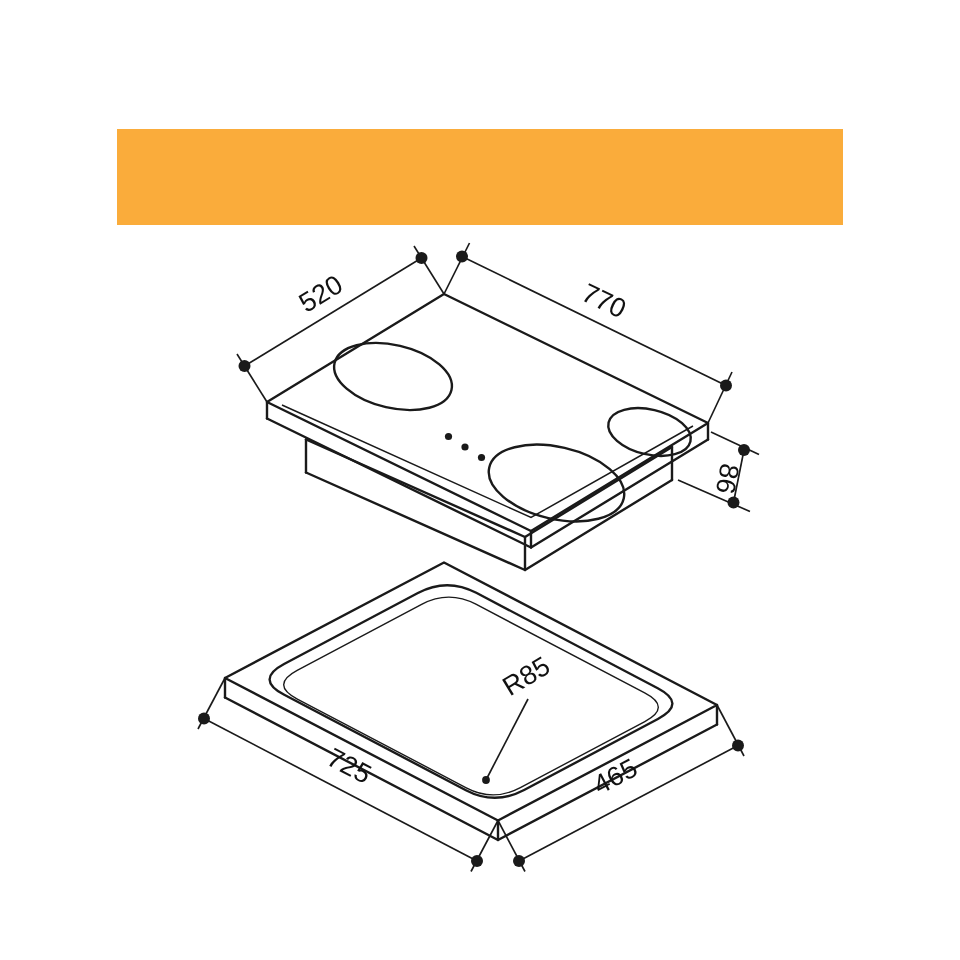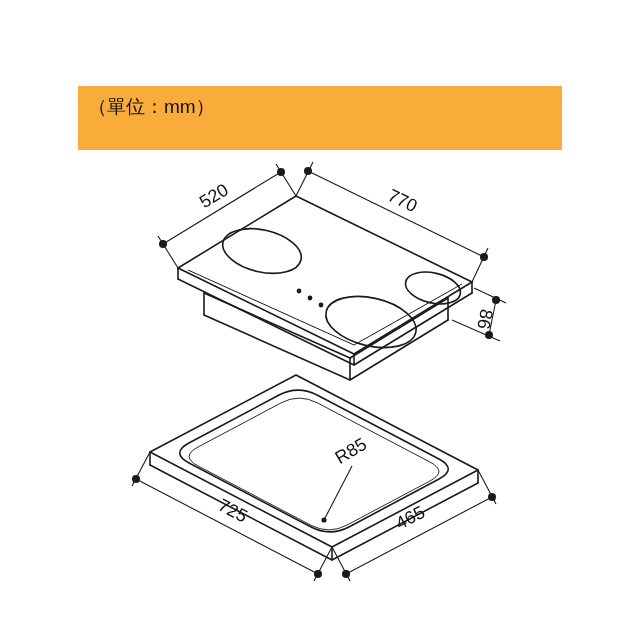--- a/index.html
+++ b/index.html
@@ -34,21 +34,20 @@
   .outline{stroke:#1a1a1a;stroke-width:1.6;fill:none;stroke-linejoin:round;stroke-linecap:round;}
   .thin{stroke:#1a1a1a;stroke-width:1;fill:none;}
   .dim{stroke:#1a1a1a;stroke-width:1.1;fill:none;}
   .dot{fill:#1a1a1a;stroke:none;}
   .dimtext{font-family:"Liberation Sans",sans-serif;font-size:18px;fill:#111;}
 </style>
 </head>
 <body>
 
 <div class="header">
-  <div class="subtitle">（單位：mm）</div>
 </div>
 
 <svg width="640" height="640" viewBox="0 0 640 640">
 
   <g>
 
     <path class="outline" d="M 296 196 L 472 282 L 354 354 L 178 268 Z"></path>
 
     <path class="thin" d="M 188 270 L 354 345 L 462 284"></path>
 

